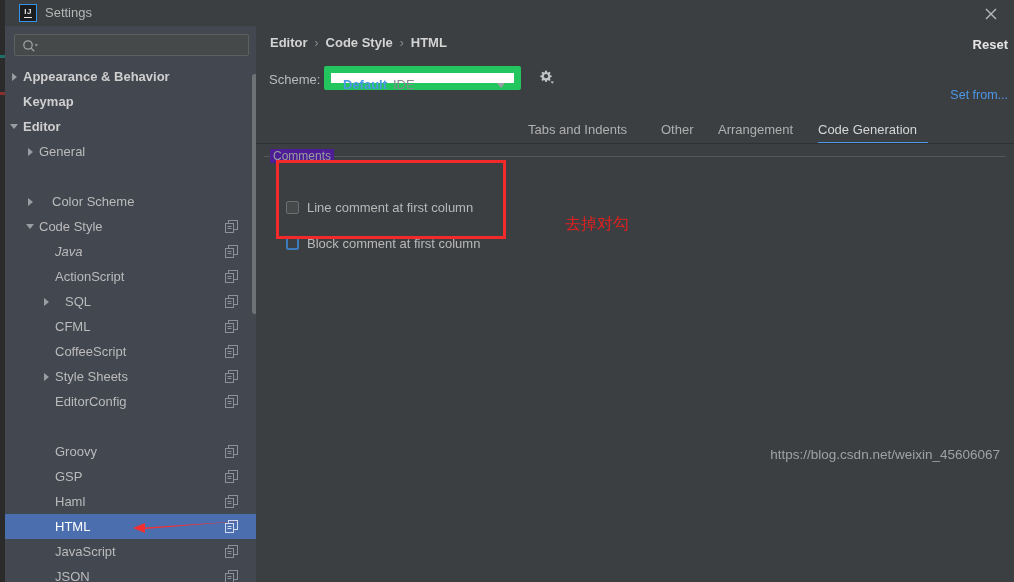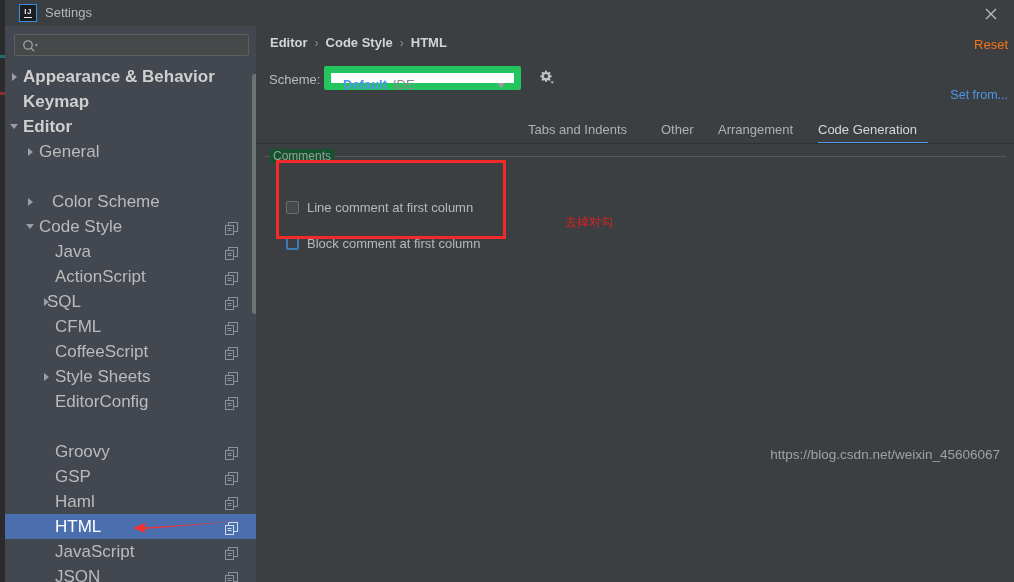--- a/index.html
+++ b/index.html
@@ -64,21 +64,21 @@
   .search-input-fake {
     position: absolute; left: 28px; top: 3px; right: 4px;
     font-size: 12px; color: #6d7072; background: transparent;
     border: none; outline: none; height: 15px;
   }
 
   .tree { position: absolute; left: 0; top: 38px; width: 251px; height: 518px; }
   .tree-row {
     position: absolute; left: 0; width: 251px; height: 25px;
     display: flex; align-items: center;
-    font-size: 17px; color: #bbbbbb;
+    font-size: 13px; color: #bbbbbb;
     cursor: default; white-space: nowrap;
   }
   .tree-row.sel { background: #4b6eaf; color: #ffffff; }
   .tree-row.bold { font-weight: bold; color: #cfcfcf; }
   .tw {
     position: absolute; width: 14px; height: 25px;
     display: flex; align-items: center; justify-content: center;
   }
   .tw .tri-r {
     width: 0; height: 0;
@@ -113,21 +113,21 @@
   .breadcrumb {
     position: absolute; left: 14px; top: 9px;
     font-size: 13px; display: flex; align-items: center; gap: 7px;
   }
   .crumb { color: #d4d4d4; font-weight: bold; }
   .crumb.last { font-weight: bold; color: #d4d4d4; }
   .crumb-sep { color: #8b8e90; font-size: 12px; }
 
   .reset-link {
     position: absolute; right: 6px; top: 11px;
-    font-size: 13px; font-weight: normal; color: #f97316; cursor: pointer;
+    font-size: 13px; font-weight: bold; color: #e5e5e5; cursor: pointer;
   }
   .setfrom-link {
     position: absolute; right: 6px; top: 62px;
     font-size: 12.5px; color: #4d96e8; cursor: pointer;
   }
 
   .scheme-label {
     position: absolute; left: 13px; top: 46px;
     font-size: 13px; color: #bbbbbb;
   }
@@ -174,42 +174,42 @@
     background: #2f3133;
   }
 
   
   .group-border {
     position: absolute; left: 8px; top: 130px; width: 742px; height: 74px;
     border-top: 1px solid #555859;
   }
   .group-title {
     position: absolute; left: 14px; top: 123px;
-    font-size: 12px; color: #9b9e9f; background: #14532d; padding: 0 3px;
+    font-size: 12px; color: #9b9e9f; background: #4c1d95; padding: 0 3px;
   }
   .cbrow {
     position: absolute; left: 30px; display: flex; align-items: center;
     font-size: 13px; color: #b8b8b8; cursor: pointer;
   }
   .cbox {
     width: 13px; height: 13px; margin-right: 8px;
     background: #45494a; border: 1px solid #6b6f70; border-radius: 2px;
     flex: none;
   }
   .cbox.focused { border: 2px solid #3d7ab8; background: #3c3f41; }
 
   
   .red-box {
     position: absolute; left: 276px; top: 160px; width: 230px; height: 79px;
     border: 3px solid #f42929;
     pointer-events: none;
   }
   .cn-note {
     position: absolute; left: 565px; top: 214px;
-    font-size: 12px; color: #e02020;
+    font-size: 16px; color: #e02020;
     font-family: "DejaVu Sans", sans-serif;
   }
   .red-arrow {
     position: absolute; left: 133px; top: 518px; width: 110px; height: 16px;
     pointer-events: none;
   }
   .watermark {
     position: absolute; right: 14px; bottom: 10px;
     font-size: 13.5px; color: #9fa2a4; text-align: right;
   }
@@ -281,41 +281,41 @@
           <span class="tw" style="left: 18px;">
             <span class="tri-d"></span>
           </span>
           <span class="tree-label" style="left: 34px;">Code Style</span>
           <span class="copy-icon"><svg width="13" height="13" viewBox="0 0 13 13">
               <rect x="3.5" y="0.5" width="9" height="9" stroke="#8c9098" stroke-width="1" fill="none"></rect>
               <rect x="0.5" y="3.5" width="8" height="9" stroke="#8c9098" stroke-width="1" fill="#434750"></rect>
               <path d="M2.5 6.5 H6.5 M2.5 8.5 H6.5" stroke="#8c9098" stroke-width="1"></path>
             </svg></span>
         </div>
-        <div class="tree-row" style="top: 175px;">
+        <div class="tree-row" style="top: 175px; font-style: italic;">
           <span class="tree-label" style="left: 50px;">Java</span>
           <span class="copy-icon"><svg width="13" height="13" viewBox="0 0 13 13">
               <rect x="3.5" y="0.5" width="9" height="9" stroke="#8c9098" stroke-width="1" fill="none"></rect>
               <rect x="0.5" y="3.5" width="8" height="9" stroke="#8c9098" stroke-width="1" fill="#434750"></rect>
               <path d="M2.5 6.5 H6.5 M2.5 8.5 H6.5" stroke="#8c9098" stroke-width="1"></path>
             </svg></span>
         </div>
         <div class="tree-row" style="top: 200px;">
           <span class="tree-label" style="left: 50px;">ActionScript</span>
           <span class="copy-icon"><svg width="13" height="13" viewBox="0 0 13 13">
               <rect x="3.5" y="0.5" width="9" height="9" stroke="#8c9098" stroke-width="1" fill="none"></rect>
               <rect x="0.5" y="3.5" width="8" height="9" stroke="#8c9098" stroke-width="1" fill="#434750"></rect>
               <path d="M2.5 6.5 H6.5 M2.5 8.5 H6.5" stroke="#8c9098" stroke-width="1"></path>
             </svg></span>
         </div>
         <div class="tree-row" style="top: 225px;">
           <span class="tw" style="left: 34px;">
             <span class="tri-r"></span>
           </span>
-          <span class="tree-label" style="left: 42px;">SQL</span>
+          <span class="tree-label" style="left: 60px;">SQL</span>
           <span class="copy-icon"><svg width="13" height="13" viewBox="0 0 13 13">
               <rect x="3.5" y="0.5" width="9" height="9" stroke="#8c9098" stroke-width="1" fill="none"></rect>
               <rect x="0.5" y="3.5" width="8" height="9" stroke="#8c9098" stroke-width="1" fill="#434750"></rect>
               <path d="M2.5 6.5 H6.5 M2.5 8.5 H6.5" stroke="#8c9098" stroke-width="1"></path>
             </svg></span>
         </div>
         <div class="tree-row" style="top: 250px;">
           <span class="tree-label" style="left: 50px;">CFML</span>
           <span class="copy-icon"><svg width="13" height="13" viewBox="0 0 13 13">
               <rect x="3.5" y="0.5" width="9" height="9" stroke="#8c9098" stroke-width="1" fill="none"></rect>

